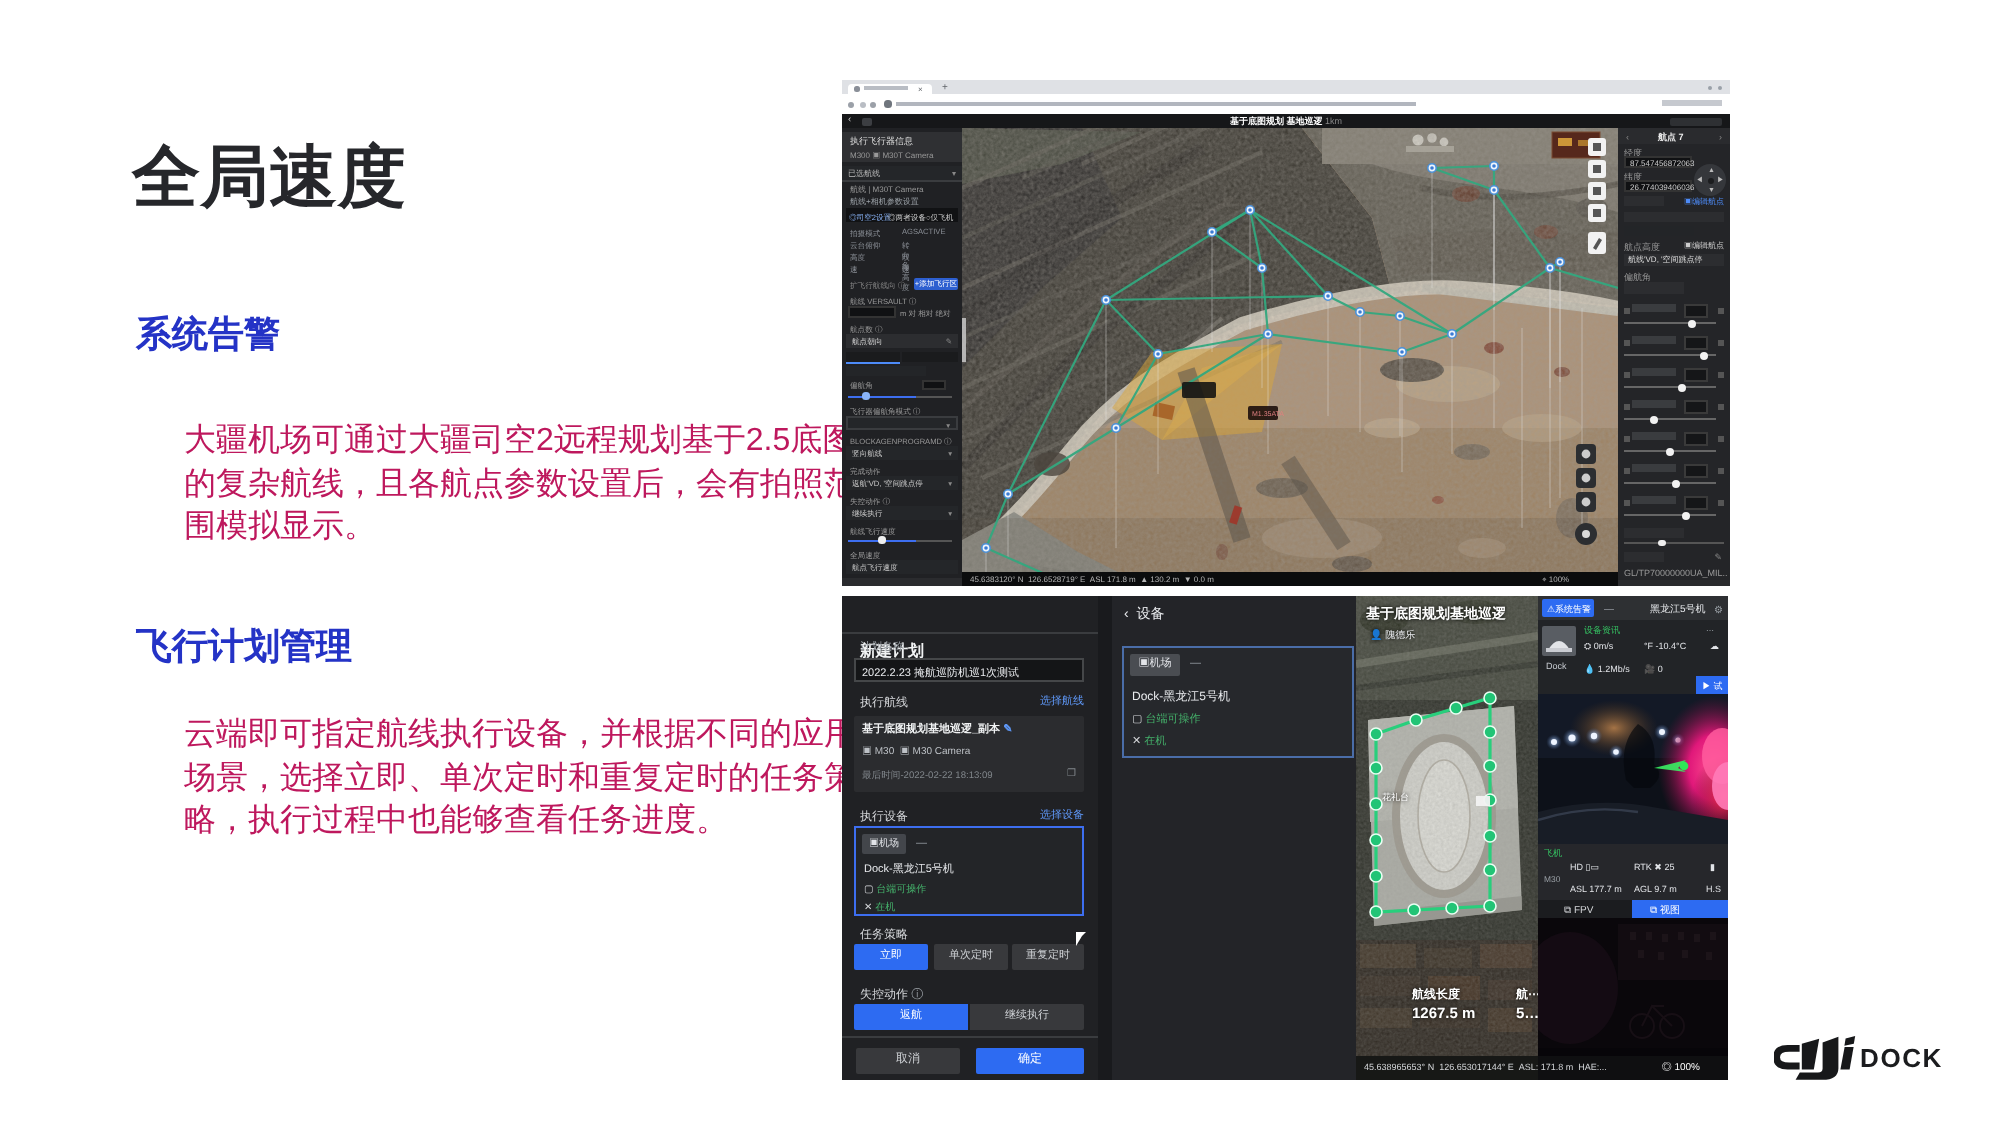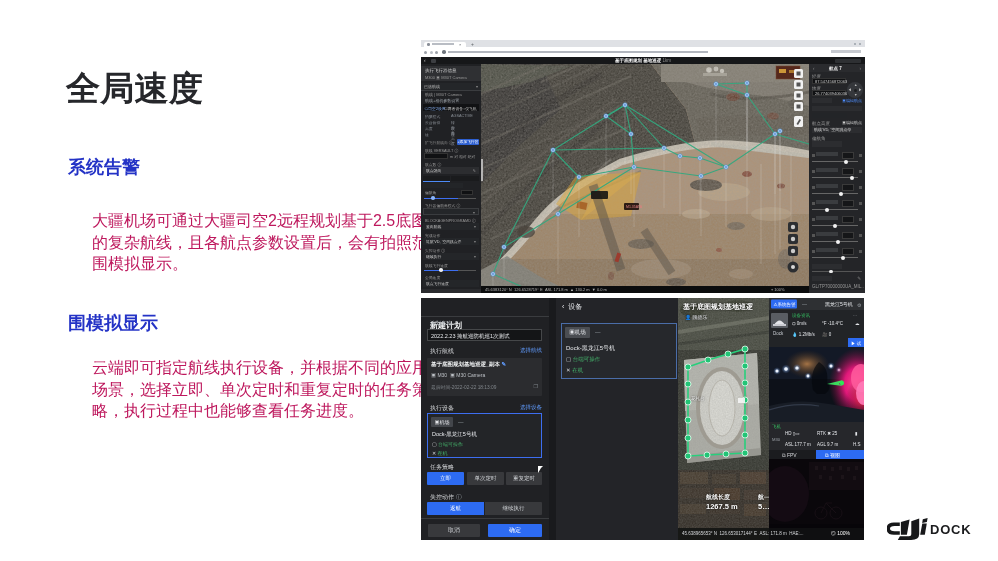--- a/index.html
+++ b/index.html
@@ -37,21 +37,21 @@
   .sld s{position:absolute;right:0;top:2px;width:3px;height:3px;background:#555;display:block;}
   
   #logo{left:887px;top:511px;width:92px;height:32px;}
 </style>
 </head>
 <body>
 
   <div class="abs" id="h1">全局速度</div>
   <div class="abs sub" style="left:68px;top:155px;">系统告警</div>
   <div class="abs para" style="left:66px;top:210px;">大疆机场可通过大疆司空2远程规划基于2.5底图<br>的复杂航线，且各航点参数设置后，会有拍照范<br>围模拟显示。</div>
-  <div class="abs sub" style="left:68px;top:311px;">围模拟显示</div>
+  <div class="abs sub" style="left:68px;top:311px;">飞行计划管理</div>
   <div class="abs para" style="left:66px;top:357px;">云端即可指定航线执行设备，并根据不同的应用<br>场景，选择立即、单次定时和重复定时的任务策<br>略，执行过程中也能够查看任务进度。</div>
 
   <div class="abs" id="shot1">
     <div class="abs" id="tabs">
       <div class="abs" id="tab"></div>
       <div class="abs" style="left:6px;top:3px;width:2.5px;height:2.5px;border-radius:50%;background:#8a8f98;"></div>
       <div class="abs" style="left:11px;top:3.2px;width:22px;height:1.8px;background:#b9bdc4;"></div>
       <div class="abs" style="left:38px;top:2.5px;color:#5f6368;font-size:4px;line-height:4px;">×</div>
       <div class="abs" style="left:50px;top:2px;color:#5f6368;font-size:5px;line-height:4px;">+</div>
       <div class="abs" style="right:4px;top:2.8px;width:2px;height:2px;border-radius:50%;background:#9aa0a8;"></div>

